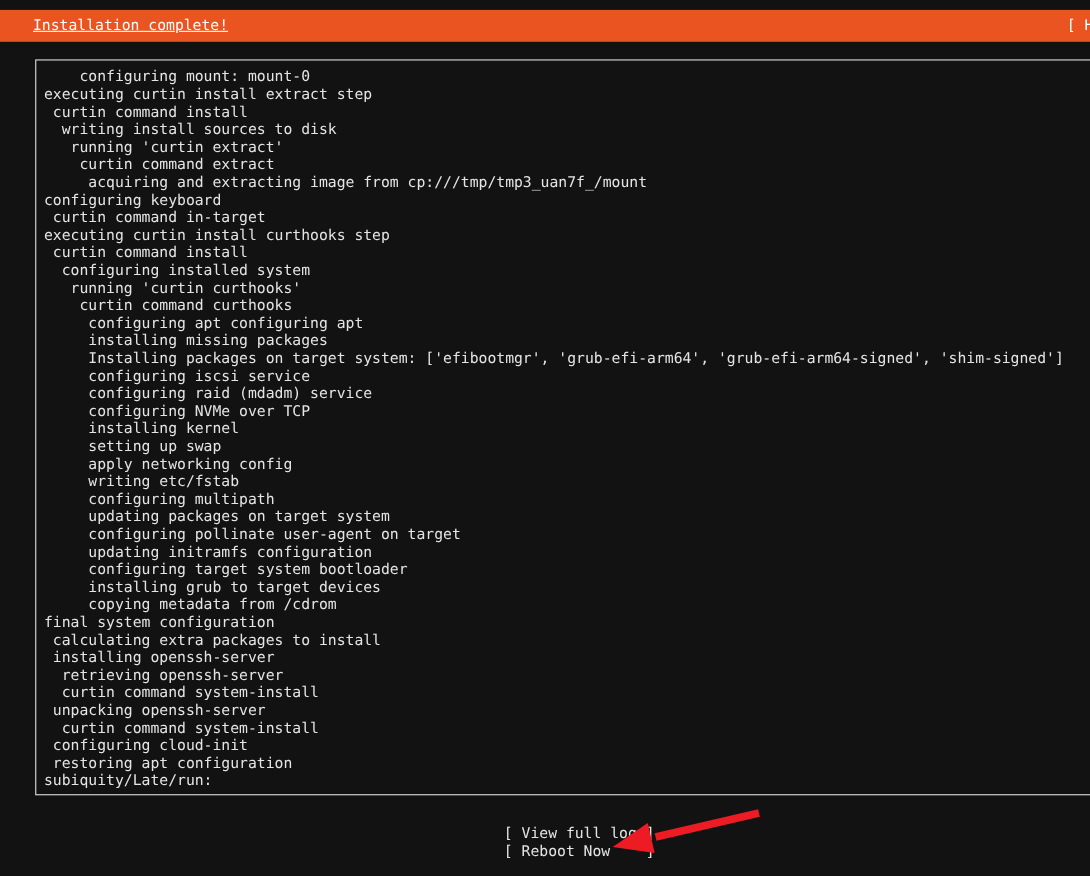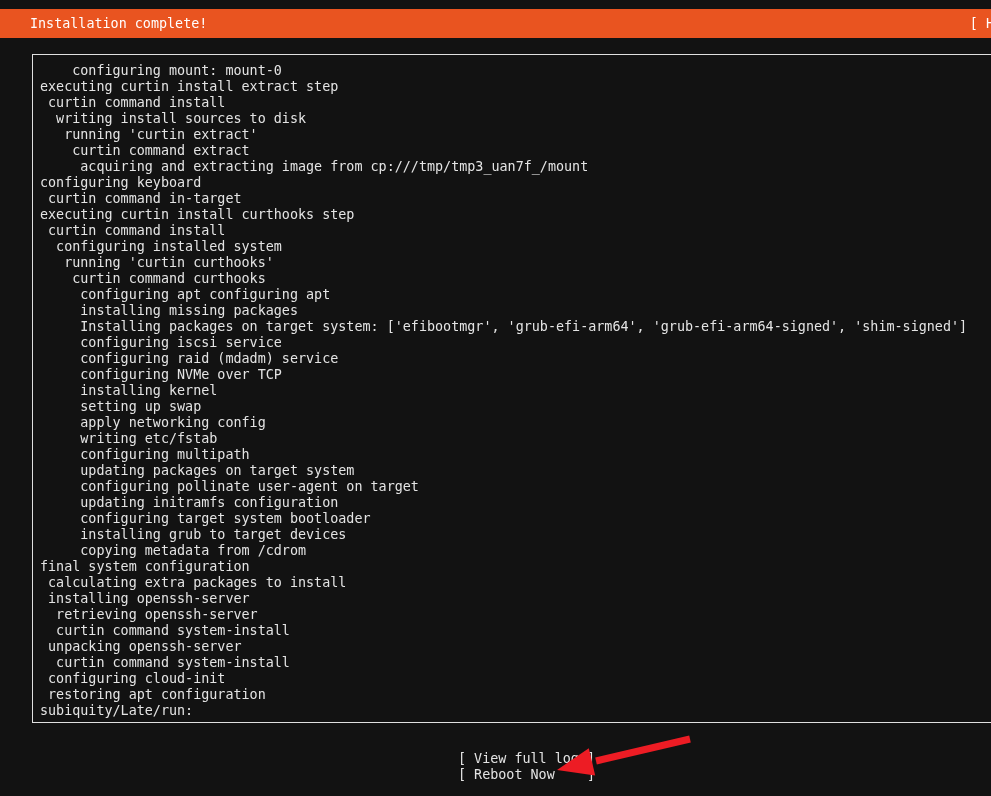--- a/index.html
+++ b/index.html
@@ -24,20 +24,21 @@
     position:absolute;
     left:0; top:9px;
     width:991px; height:29px;
     background:var(--header-bg);
   }
   .titlebar .title{
     position:absolute;
     left:30px; top:7px;
     color:var(--header-fg);
     white-space:pre;
+    text-decoration:underline;
   }
   .titlebar .help{
     position:absolute;
     right:-3px; top:7px;
     color:var(--header-fg);
     white-space:pre;
   }
   
   .logbox{
     position:absolute;

